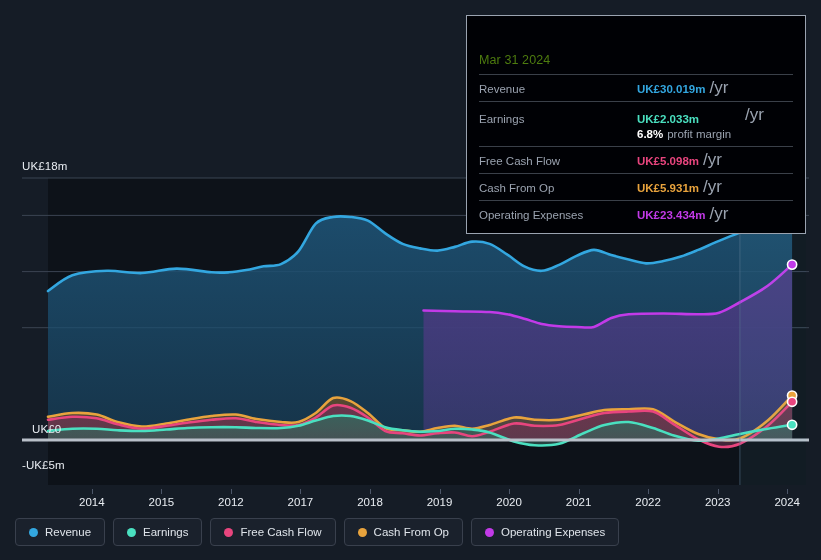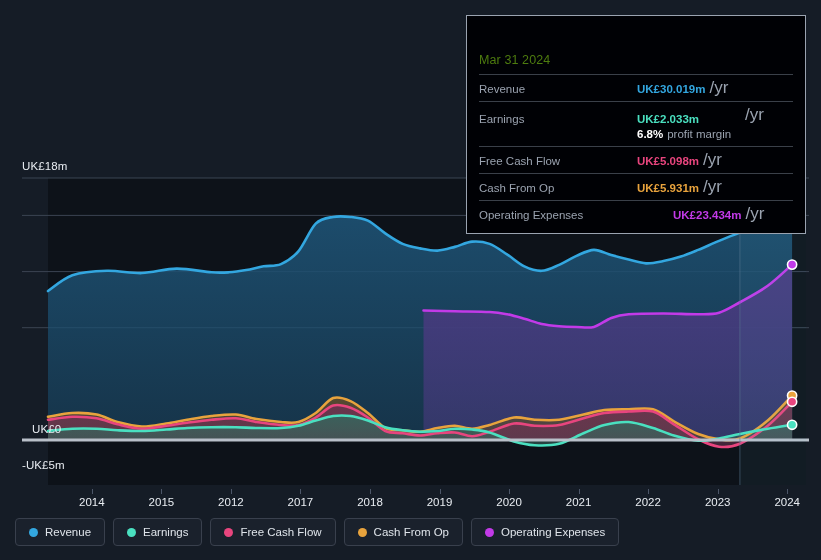--- a/index.html
+++ b/index.html
@@ -278,21 +278,21 @@
         </div>
         <div class="tt-row">
           <div class="tt-label">Cash From Op</div>
           <div style="display: flex; align-items: baseline;">
             <span class="tt-value" style="color: rgb(232, 163, 61);">UK£5.931m</span>
             <span class="tt-unit">/yr</span>
           </div>
         </div>
         <div class="tt-row">
           <div class="tt-label">Operating Expenses</div>
-          <div style="display: flex; align-items: baseline; margin-left: 36px;">
+          <div style="display: flex; align-items: baseline;">
             <span class="tt-value" style="color: rgb(194, 58, 232);">UK£23.434m</span>
             <span class="tt-unit">/yr</span>
           </div>
         </div>
       </div>
   </div>
 
   <div id="legend">
       <div class="legend-item">
         <span class="legend-dot" style="background: rgb(51, 167, 224);"></span>

